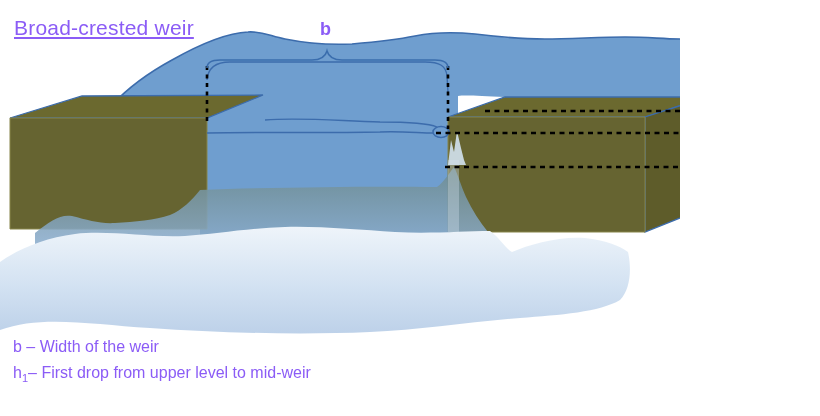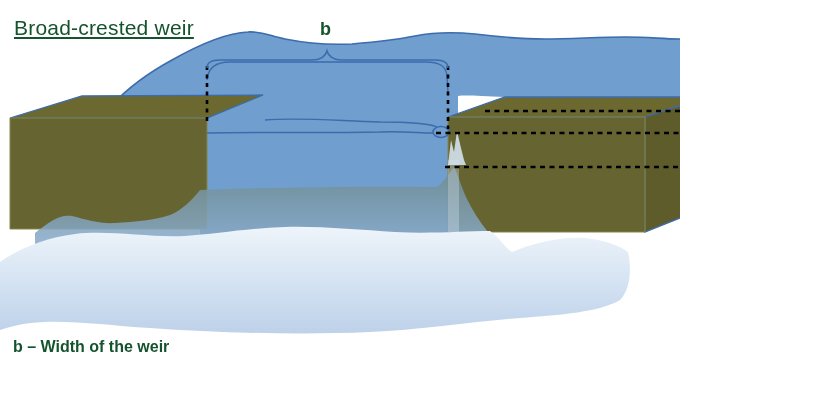--- a/index.html
+++ b/index.html
@@ -1,27 +1,27 @@
 <!DOCTYPE html>
 <html><head>
 <meta charset="utf-8">
 <style>
   html,body{margin:0;padding:0;background:#ffffff;}
   #stage{position:relative;width:680px;height:416px;background:#ffffff;overflow:hidden;
-         font-family:"Liberation Sans", sans-serif;color:#14532d;}
+         font-family:"Liberation Sans", sans-serif;color:#8b5cf6;}
   #diagram{position:absolute;left:0;top:0;}
   .abs{position:absolute;}
   #title{left:14px;top:16px;font-size:21px;text-decoration:underline;letter-spacing:.2px;}
   #b-label{left:320px;top:19px;font-size:18px;font-weight:600;}
   .h-label{font-size:20px;}
   .h-label sub{font-size:13px;line-height:0;}
   #h1-label{left:789px;top:108px;margin-left:17px;}
   #h2-label{left:757px;top:138px;}
   #legend{left:13px;top:334px;font-size:16px;line-height:26px;}
-  .legend-line{white-space:nowrap;font-weight:bold;}
+  .legend-line{white-space:nowrap;}
   .legend-line sub{font-size:11px;line-height:0;}
   .noselect{user-select:none;}
 </style>
 </head>
 <body>
 
 <div id="stage">
 
   <svg id="diagram" width="820" height="416" viewBox="0 0 820 416" xmlns="http://www.w3.org/2000/svg">
     <defs>
@@ -99,15 +99,18 @@
   </div>
 
   <div id="h2-label" class="abs h-label noselect">
     <span>h</span><sub>2</sub>
   </div>
 
   <div id="legend" class="abs">
     <div class="legend-line">
       <span>b</span><sub></sub><span> – Width of the weir</span>
     </div>
+    <div class="legend-line">
+      <span>h</span><sub>1</sub><span>– First drop from upper level to mid-weir</span>
+    </div>
   </div>
 
 </div>
 
 </body></html>

